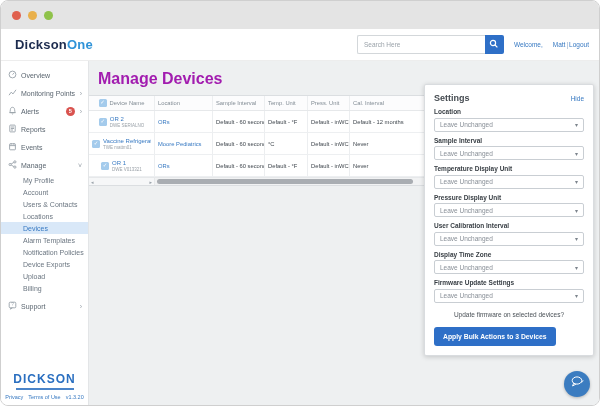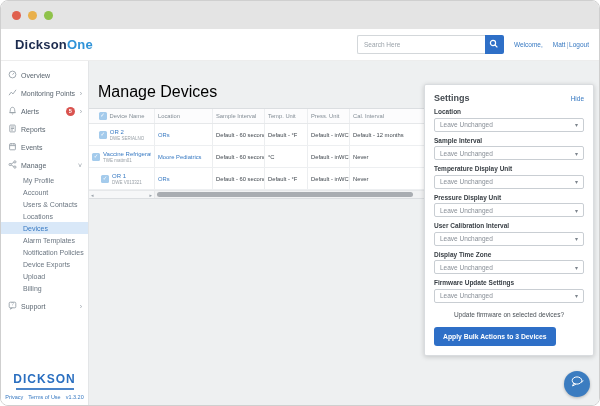--- a/index.html
+++ b/index.html
@@ -42,21 +42,21 @@
   }
   .badge + .chev{ margin-left:1px; }
   .sub-item{ padding:2.5px 4px 2.5px 22px; color:#6b7681; cursor:pointer; white-space:nowrap; }
   .sub-item.selected{ background:#d9e8f8; color:#3779c2; }
   .side-footer{ margin-top:auto; padding:6px 4px 7px; text-align:center; }
   .brand{ color:#2a6fc0; font-weight:bold; font-size:12px; letter-spacing:1px; }
   .brandbar{ width:58px; height:2px; background:#2a6fc0; margin:2px auto 4px; opacity:.85;}
   .legal{ display:flex; justify-content:center; gap:5px; font-size:5.5px; color:#3779c2; }
   
   .main{ flex:1; background:#eef0f1; position:relative; overflow:hidden; }
-  .page-title{ font-size:16px; font-weight:normal; color:#000000; margin:22px 0 7px 9px; }
+  .page-title{ font-size:16px; font-weight:bold; color:#a21caf; margin:9px 0 7px 9px; }
   .tablewrap{ width:338px; background:#fff; border:1px solid #dbdee1; border-left:none; }
   .trow{ display:flex; align-items:stretch; }
   .trow.head{ height:15px; background:#fcfcfd; border-bottom:1px solid #e6e8ea; }
   .trow.data{ height:22px; border-bottom:1px solid #edeff1; }
   .cell{ border-right:1px solid #eceef0; padding:2px 3px; overflow:hidden; white-space:nowrap; display:flex; flex-direction:column; justify-content:center; }
   .cell:last-child{ border-right:none; }
   .c0{ width:66px; flex-direction:row; align-items:center; gap:3px; }
   .c1{ width:58px; } .c2{ width:52px; } .c3{ width:43px; } .c4{ width:42px; } .c5{ flex:1; }
   .hlabel{ font-size:5.8px; color:#828c95; }
   .cb{

